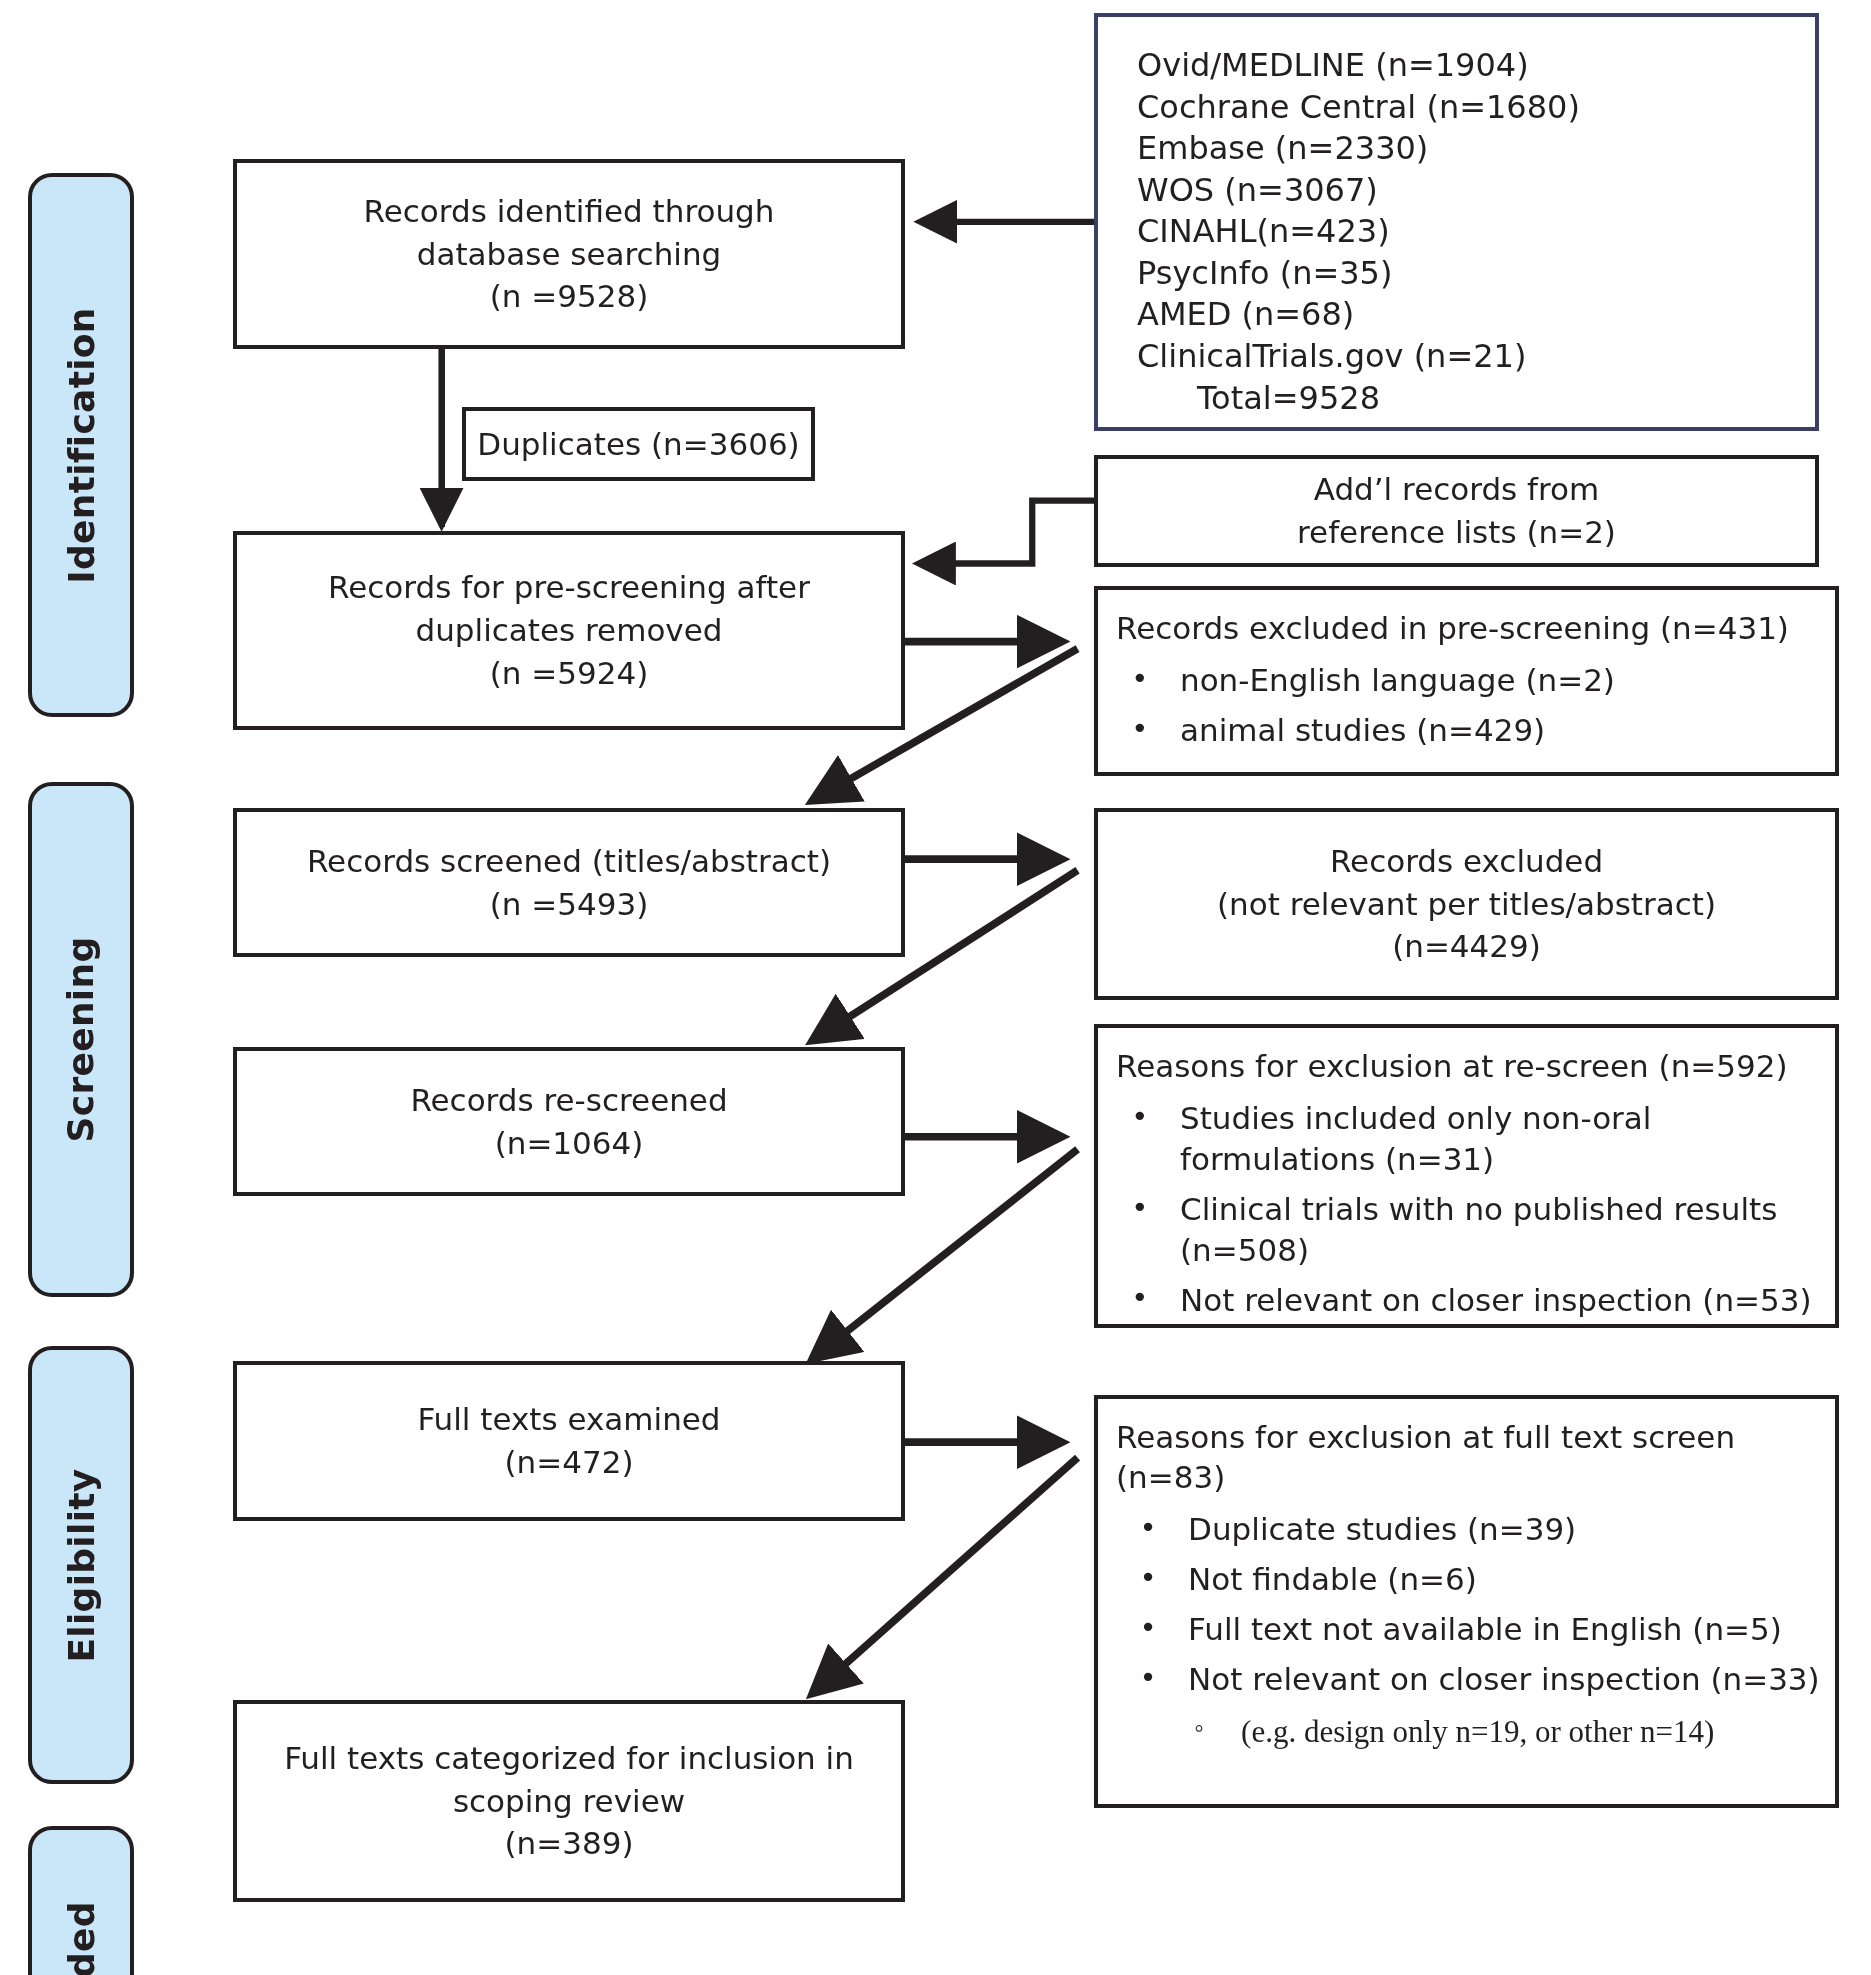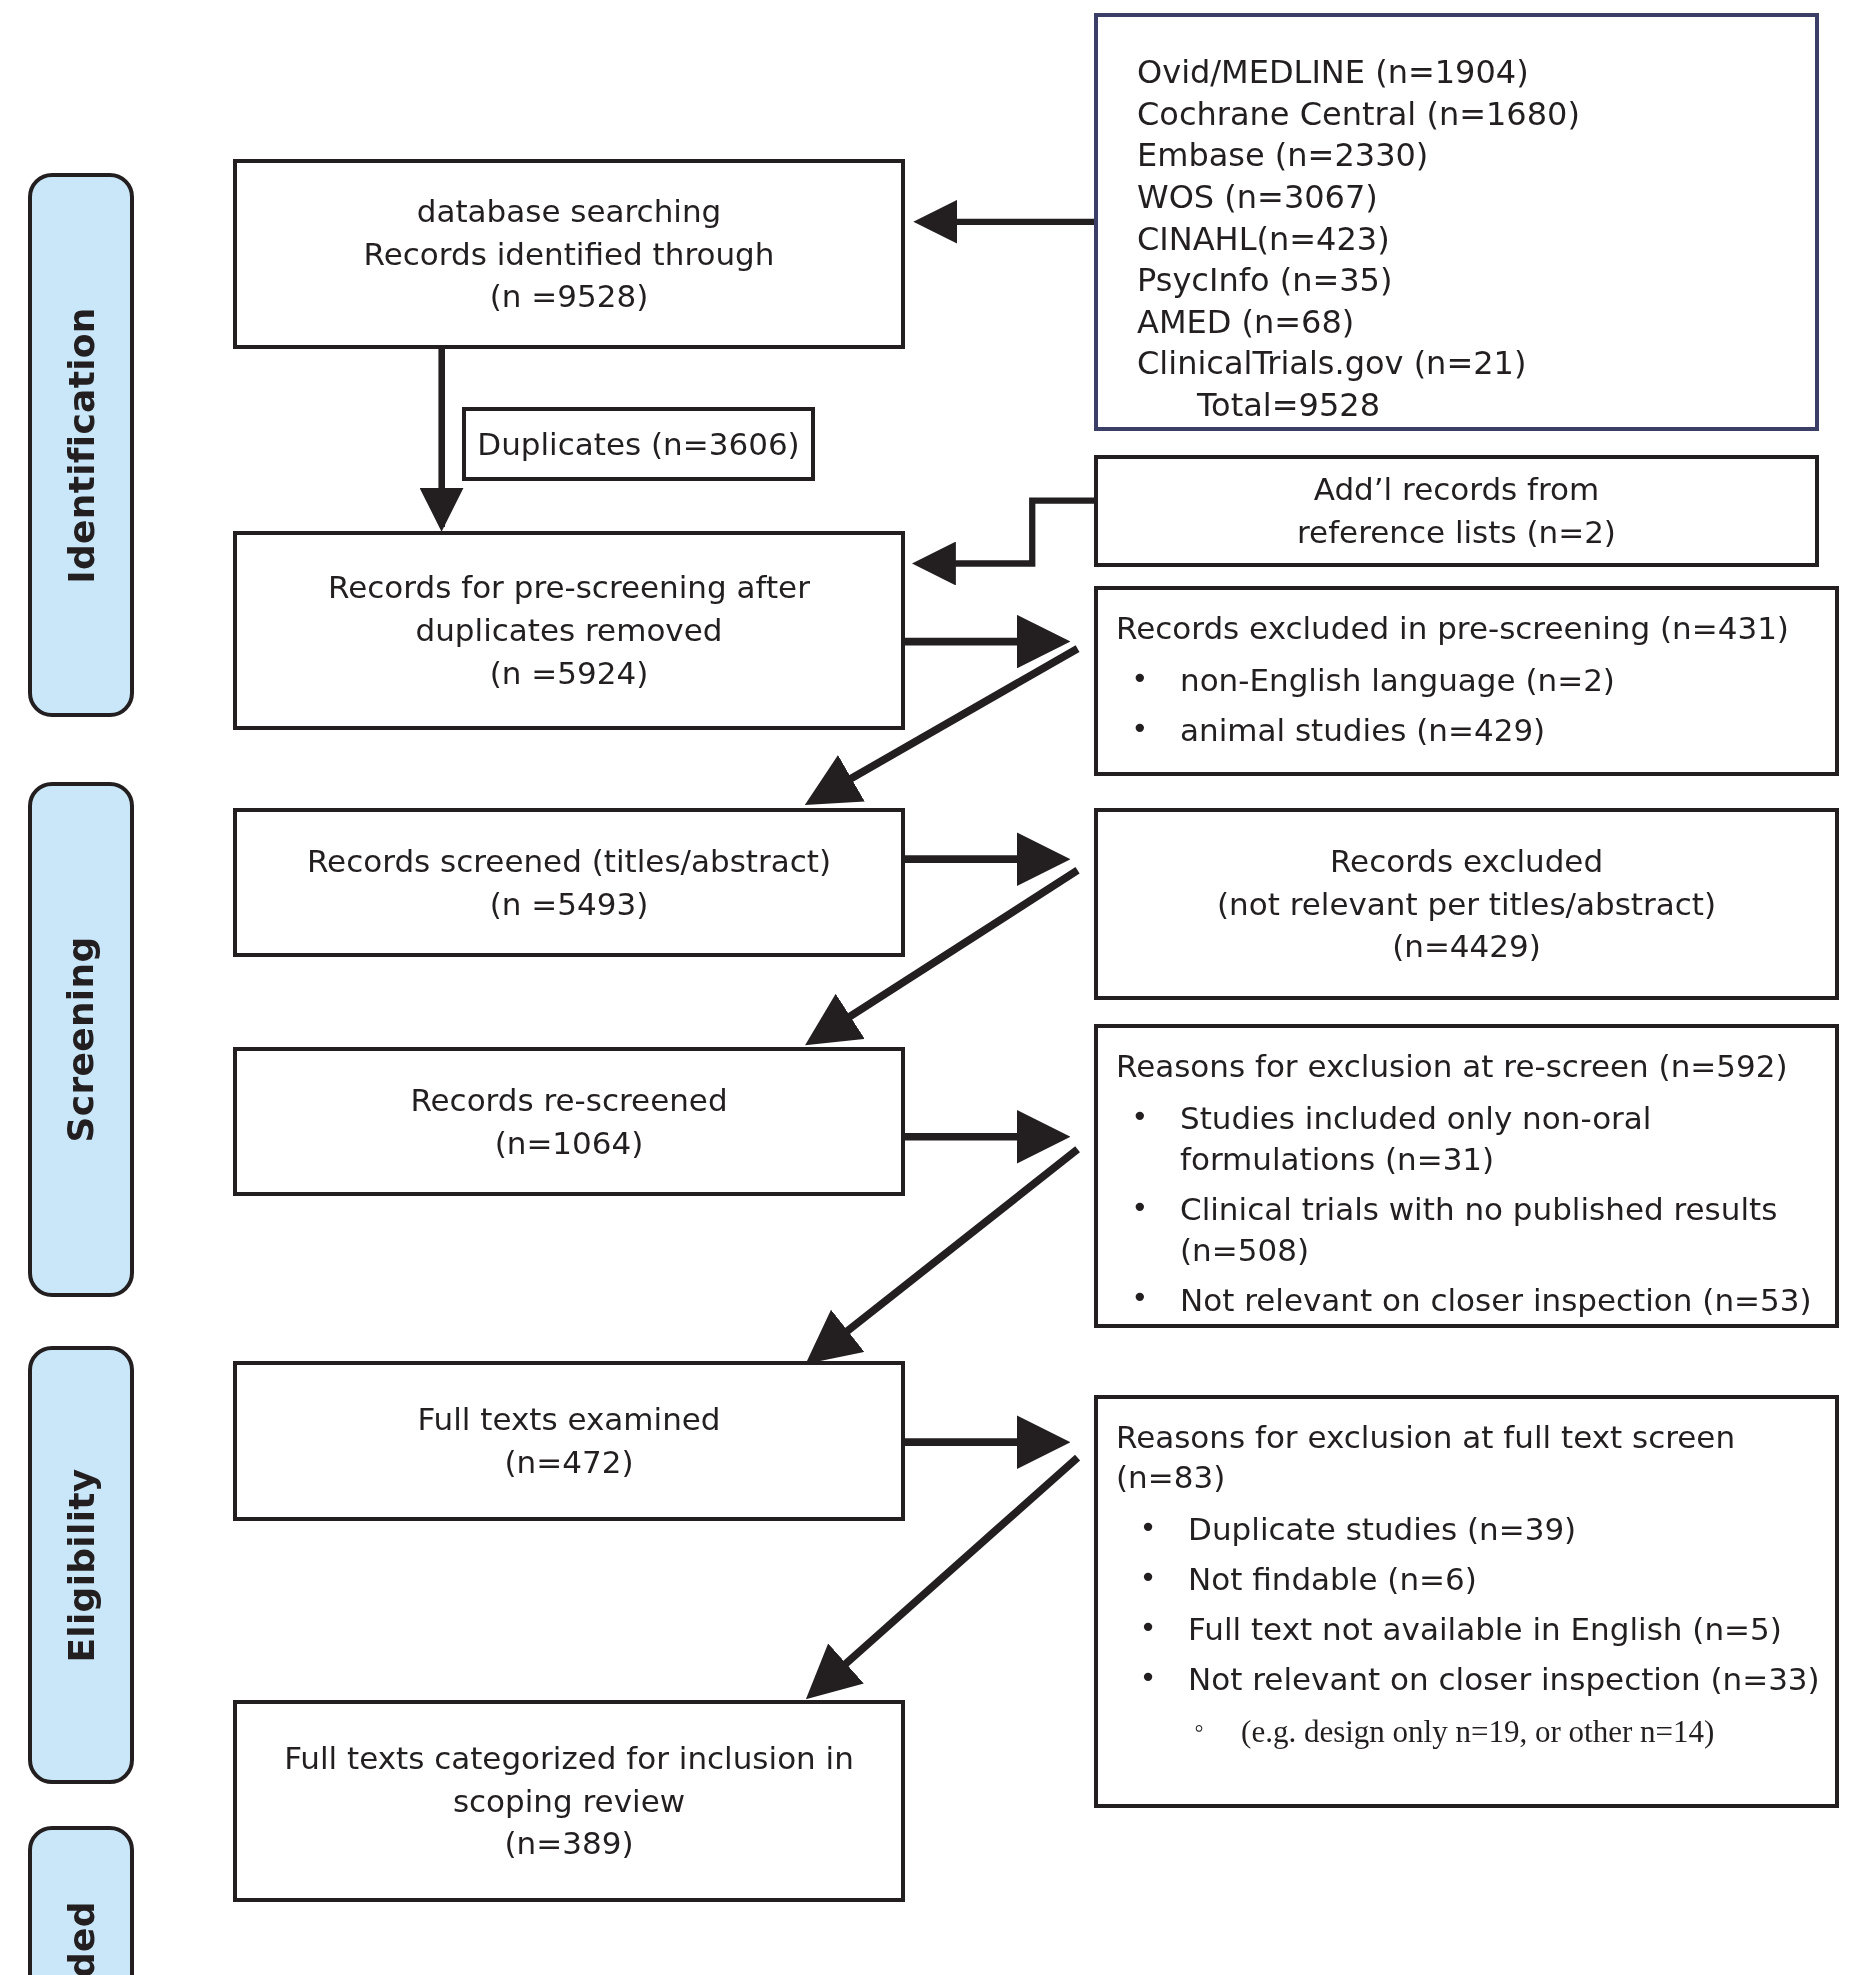--- a/index.html
+++ b/index.html
@@ -185,37 +185,37 @@
   </div>
 
   <div class="stage-pill" style="left:28px; top:1346px; width:106px; height:438px;">
     <span class="stage-label">Eligibility</span>
   </div>
 
   <div class="stage-pill" style="left:28px; top:1826px; width:106px; height:326px;">
     <span class="stage-label">Included</span>
   </div>
 
-  <div class="flowbox navy" style="left:1094px; top:12.6px; width:725px; height:418px; justify-content:flex-end; padding:21px 0 0 39px;">
+  <div class="flowbox navy" style="left:1094px; top:12.6px; width:725px; height:418px; justify-content:center; padding:21px 0 0 39px;">
     <ul class="dblist">
       <li>Ovid/MEDLINE (n=1904)</li>
       <li>Cochrane Central (n=1680)</li>
       <li>Embase (n=2330)</li>
       <li>WOS (n=3067)</li>
       <li>CINAHL(n=423)</li>
       <li>PsycInfo (n=35)</li>
       <li>AMED (n=68)</li>
       <li>ClinicalTrials.gov (n=21)</li>
       <li class="total">Total=9528</li>
     </ul>
   </div>
 
   <div class="flowbox" style="left:233px; top:159px; width:672px; height:190px;">
+    <div class="line">Records identified through</div>
     <div class="line">database searching</div>
-    <div class="line">Records identified through</div>
     <div class="line">(n =9528)</div>
   </div>
 
   <div class="flowbox" style="left:462px; top:407px; width:353px; height:74px;">
     <div class="line">Duplicates  (n=3606)</div>
   </div>
 
   <div class="flowbox" style="left:1094px; top:455px; width:725px; height:112px;">
     <div class="line">Add’l records from</div>
     <div class="line">reference lists (n=2)</div>

